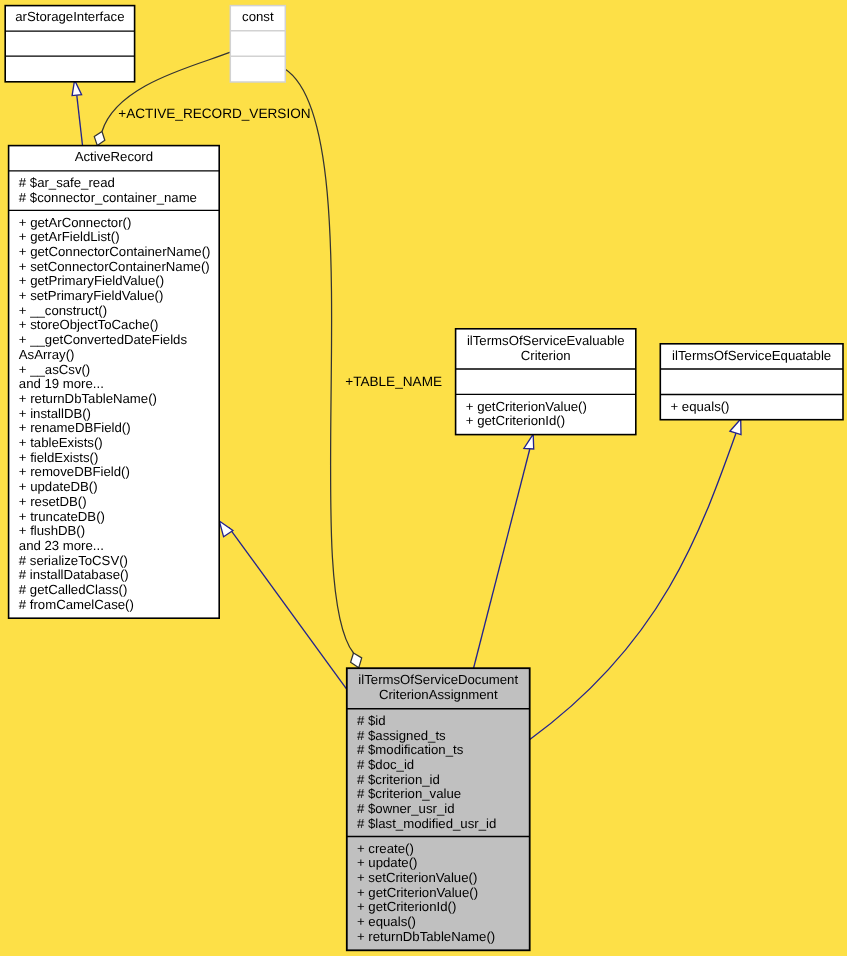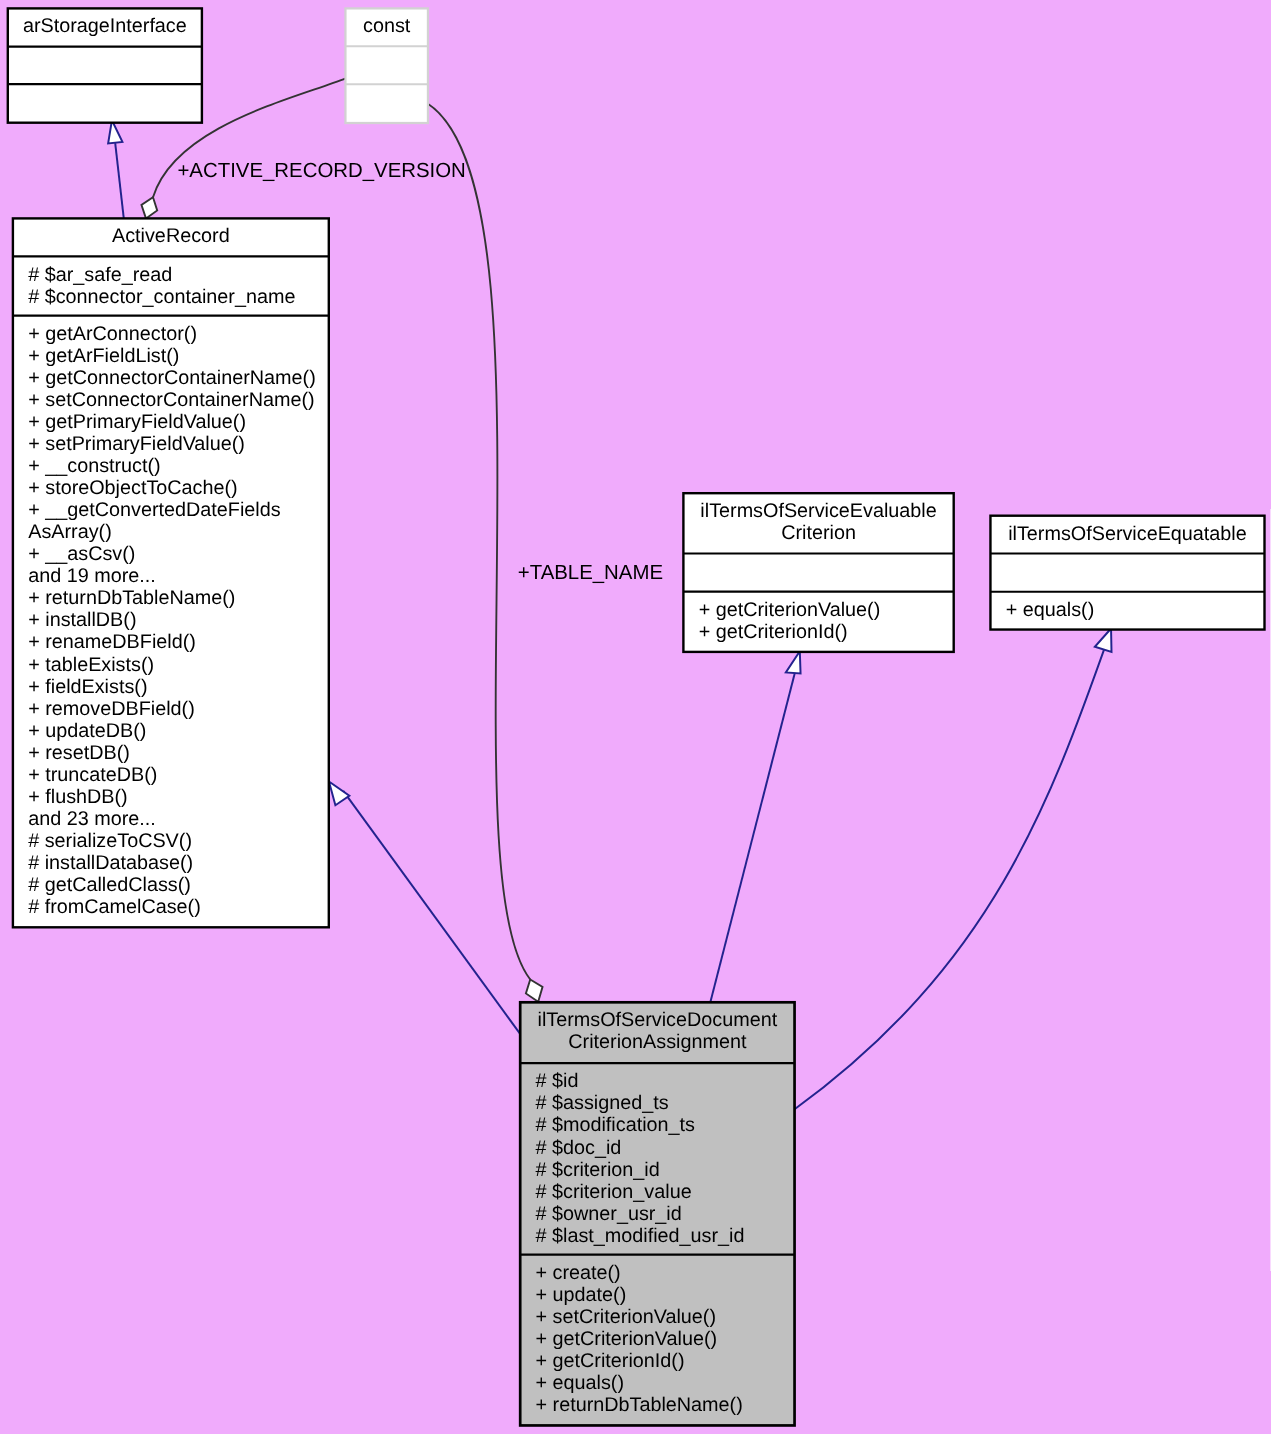--- a/index.html
+++ b/index.html
@@ -13,21 +13,21 @@
     height: 956px;
     overflow: hidden;
     font-family: "Liberation Sans", sans-serif;
     -webkit-font-smoothing: antialiased;
     text-rendering: geometricPrecision;
   }
   #diagram {
     position: relative;
     width: 847px;
     height: 956px;
-    background: #f0abfc;
+    background: #fde047;
   }
   svg#canvas {
     position: absolute;
     left: 0;
     top: 0;
     width: 847px;
     height: 956px;
     shape-rendering: geometricPrecision;
   }
   text {

